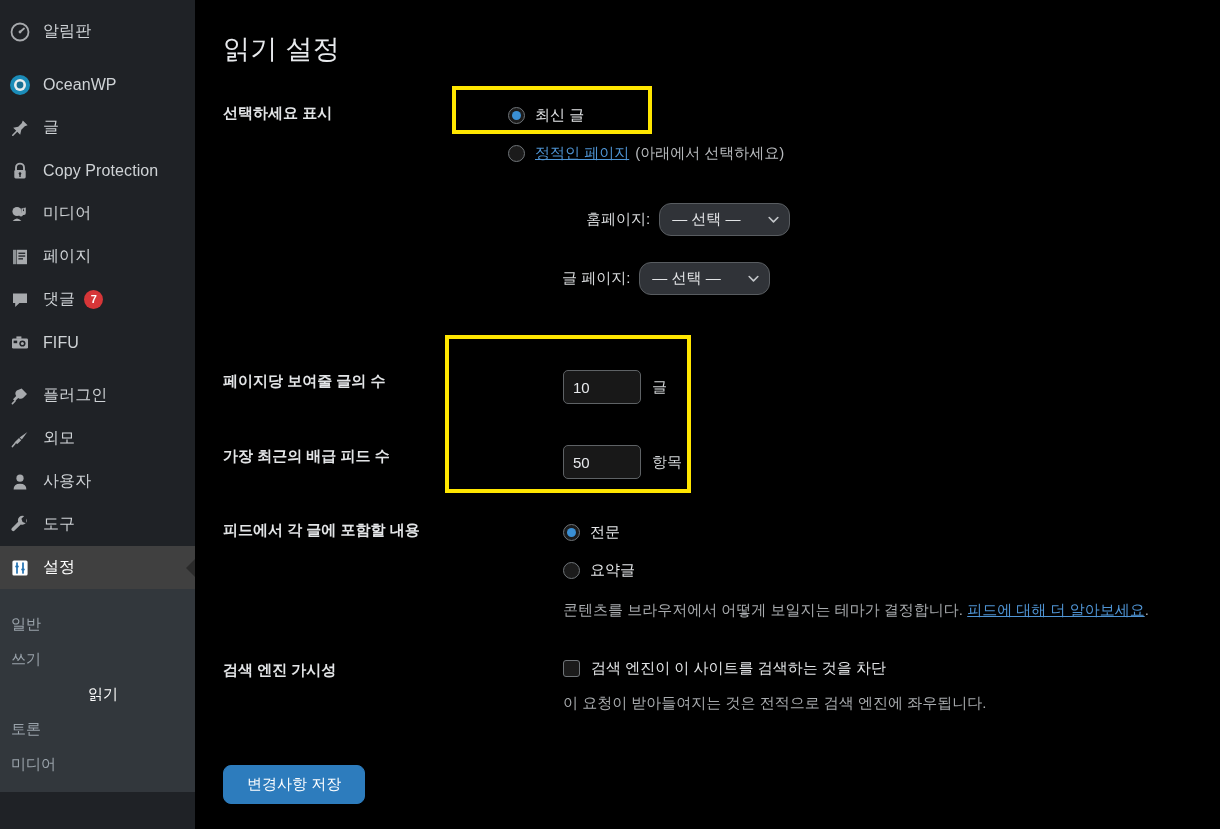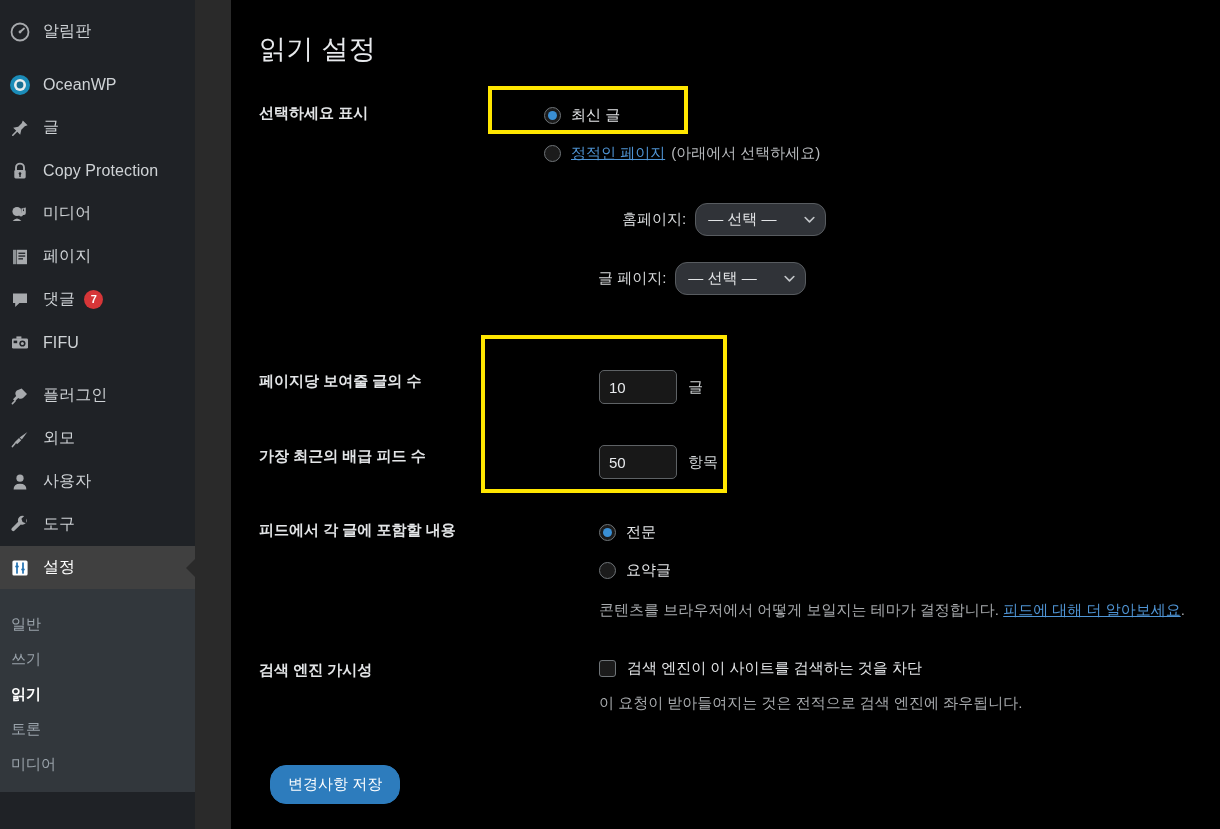--- a/index.html
+++ b/index.html
@@ -3,21 +3,21 @@
 <meta charset="utf-8">
 <style>
   * { box-sizing: border-box; }
   html, body {
     margin: 0; padding: 0;
     width: 1220px; height: 829px;
     background: #2a2a2a;
     font-family: "Liberation Sans", "DejaVu Sans", sans-serif;
     overflow: hidden;
   }
-  #app { position: relative; width: 1220px; height: 829px; display: flex; gap: 36px; }
+  #app { position: relative; width: 1220px; height: 829px; display: flex; }
 
   
   #sidebar {
     width: 195px; height: 829px;
     background: #1f2226;
     flex: 0 0 195px;
     position: relative;
     overflow: hidden;
   }
   .menu-item {
@@ -62,21 +62,21 @@
     background: #32373c;
     padding: 18px 0 10px 0;
   }
   .submenu-item {
     height: 35px;
     display: flex; align-items: center;
     padding-left: 11px;
     font-size: 15px;
     color: #9aa3ab;
   }
-  .submenu-item.current { color: #ffffff; font-weight: bold; }
+  .submenu-item.current { color: #ffffff; font-weight: normal; justify-content: center; }
 
   
   #content {
     flex: 1 1 auto;
     background: #000000;
     position: relative;
     padding: 0;
     height: 829px;
     overflow: hidden;
   }
@@ -176,26 +176,25 @@
     background: #1b1b1b;
     margin-right: 11px;
     flex: 0 0 17px;
   }
   .helptext { color: #a8abae; font-size: 15px; }
 
   .btn-save {
     background: #2d7cbd;
     color: #ffffff;
     border: 1px solid #2d7cbd;
-    border-radius: 16px;
-    font-size: 15px;
-    padding: 9px 17px;
+    border-radius: 8px;
+    font-size: 15px;
+    padding: 9px 23px;
     font-family: "Liberation Sans", sans-serif;
     cursor: pointer;
-    margin-left: 11px;
   }
 
   
   .hl {
     position: absolute;
     border: 4px solid #ffe600;
     pointer-events: none;
     z-index: 5;
   }
 </style>

